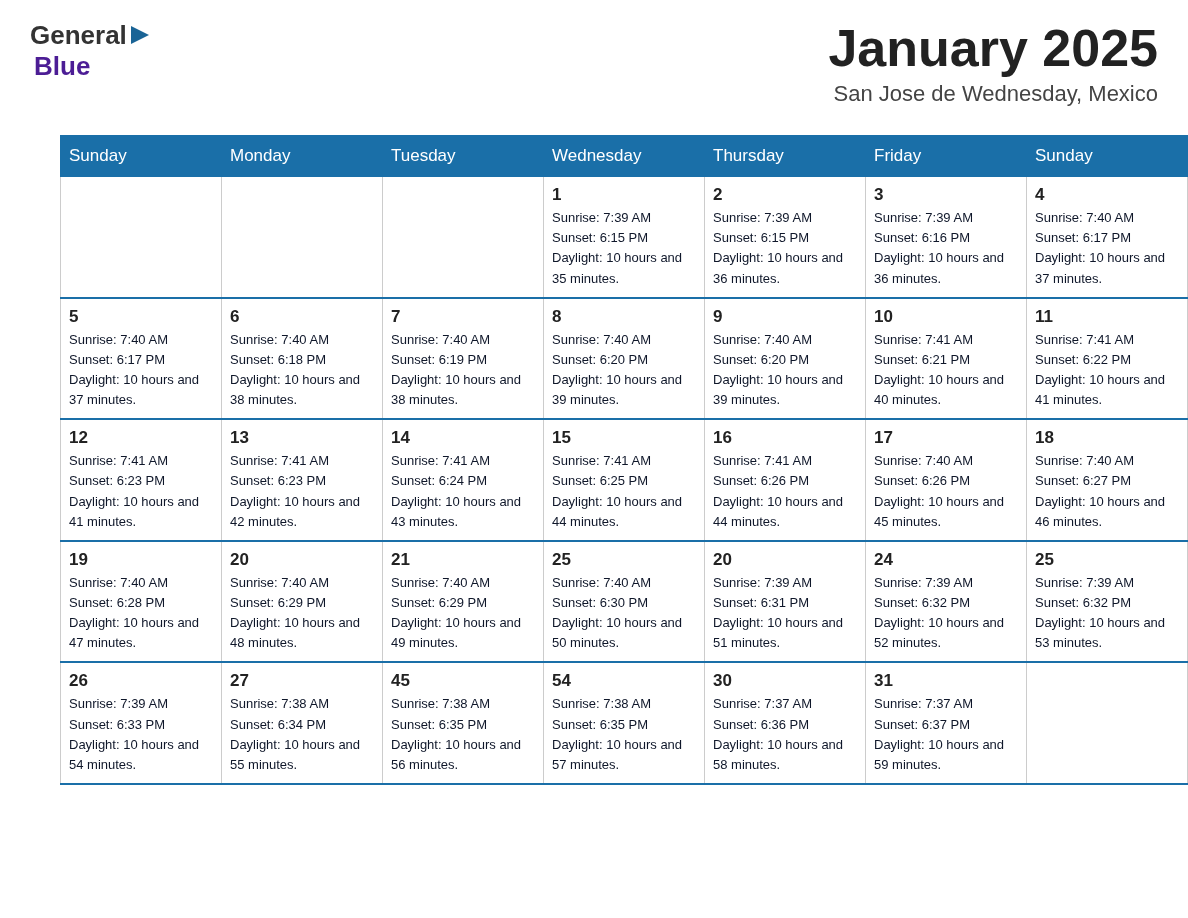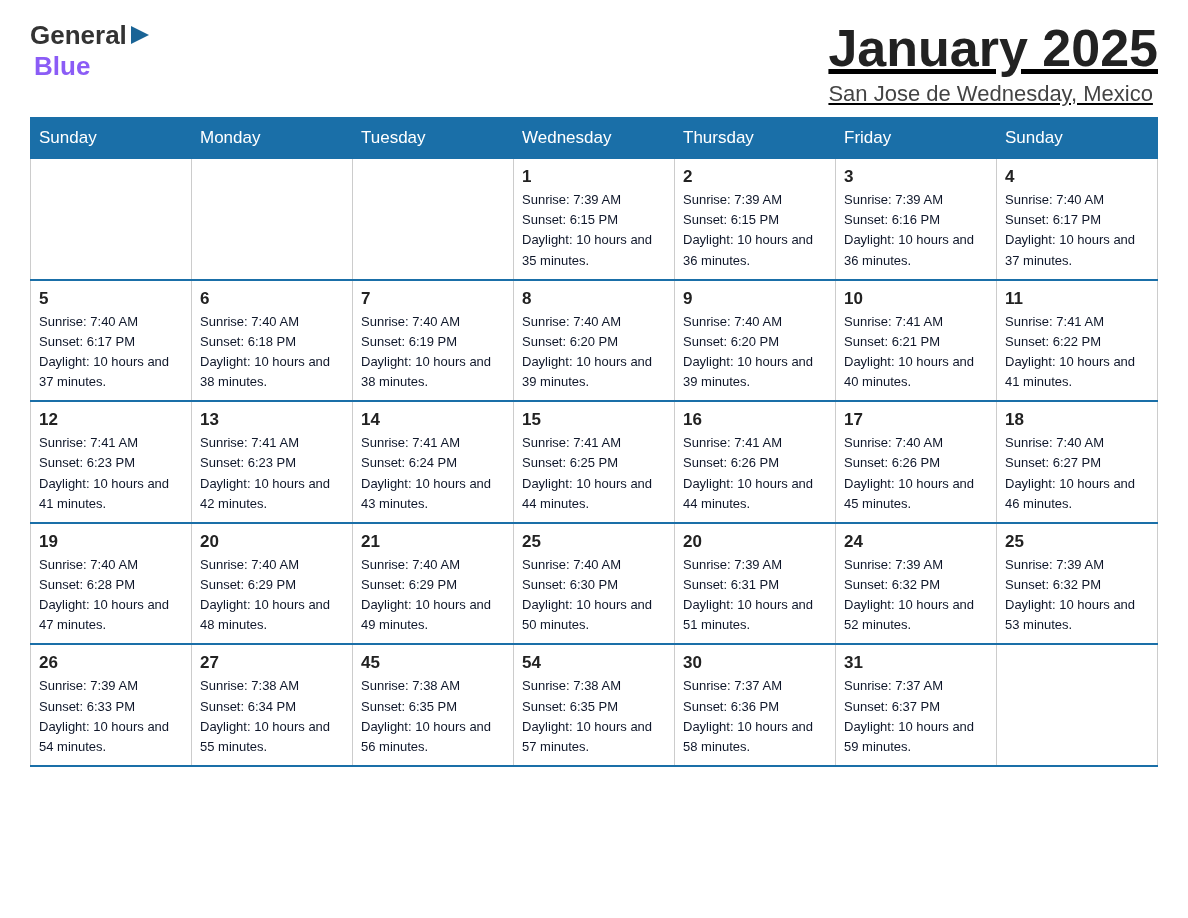--- a/index.html
+++ b/index.html
@@ -7,61 +7,61 @@
       font-family: Arial, sans-serif;
       background: #fff;
       width: 1188px;
       min-height: 918px;
       padding: 20px 30px;
     }
     .header {
       display: flex;
       justify-content: space-between;
       align-items: flex-start;
-      margin-bottom: 10px;
+      margin-bottom: 28px;
     }
     .logo-text-general {
       font-size: 26px;
       font-weight: bold;
       color: #333;
     }
     .logo-text-blue {
       font-size: 26px;
       font-weight: bold;
-      color: #8b5cf6;
+      color: #4c1d95;
       margin-left: 2px;
     }
     .logo-wrapper {
       display: flex;
       flex-direction: column;
       align-items: flex-start;
     }
     .logo-top-row {
       display: flex;
       align-items: center;
     }
     .title-section {
-      text-align: left;
-      text-decoration: underline;
+      text-align: right;
     }
     .month-title {
       font-size: 52px;
       font-weight: bold;
       color: #222;
       line-height: 1.1;
     }
     .location-title {
       font-size: 22px;
       color: #444;
       margin-top: 4px;
     }
     table {
       width: 100%;
       border-collapse: collapse;
       margin-top: 10px;
+      margin-left: 30px;
     }
     thead tr {
       background-color: #1a6fa8;
     }
     thead th {
       color: #fff;
       font-size: 17px;
       font-weight: normal;
       padding: 10px 8px;
       text-align: left;

